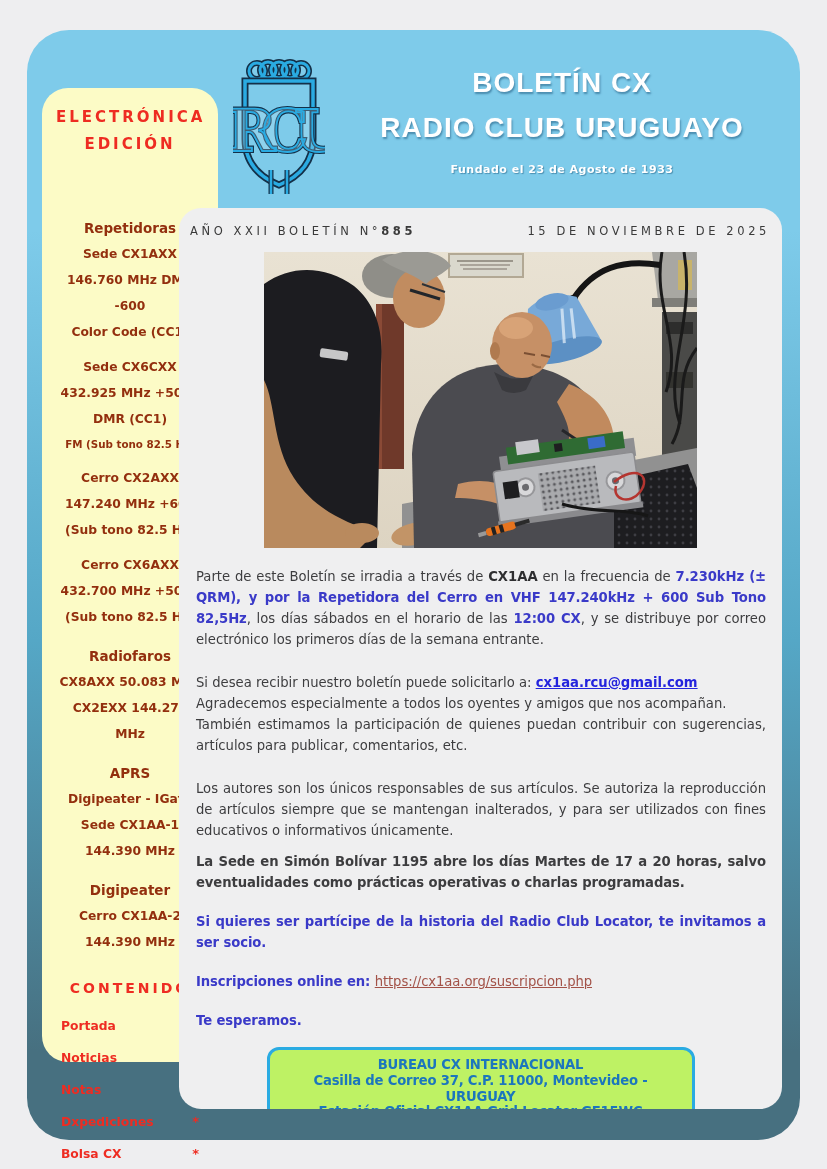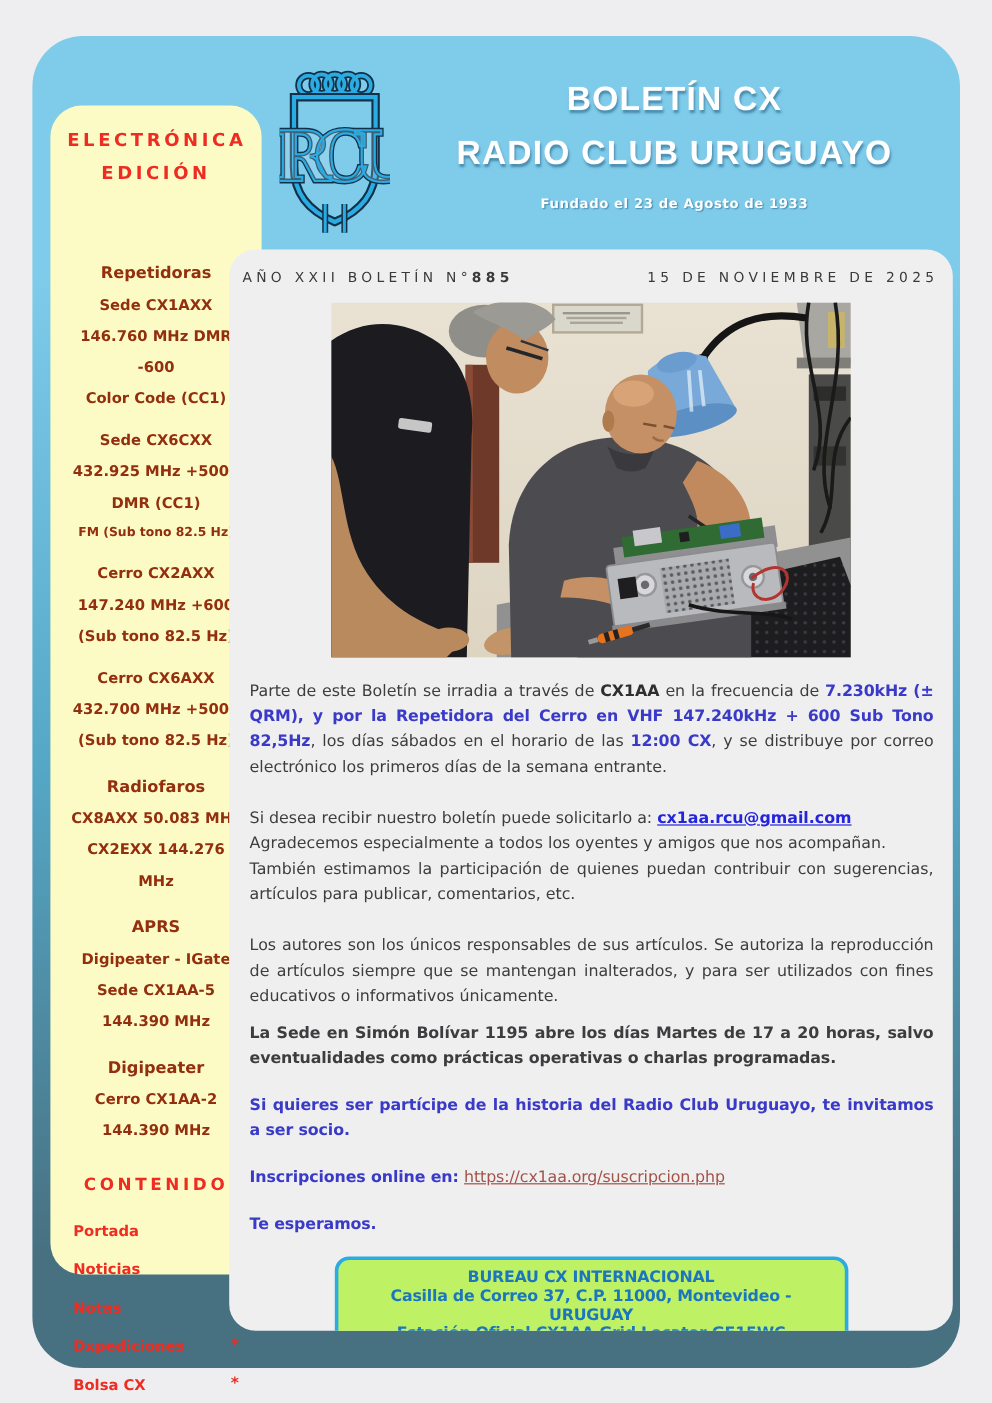--- a/index.html
+++ b/index.html
@@ -28,21 +28,21 @@
   .sb-title{color:var(--maroon);font-weight:bold;font-size:13.5px;margin-top:14px;line-height:25px}
   .sb-line{color:var(--maroon);font-weight:600;font-size:12.3px;line-height:26px}
   .sb-line.small{font-size:10.3px;line-height:24px}
   .sb-gap{height:9px}
   .sb-first{margin-top:58px}
   .toc-title{color:var(--red);font-weight:bold;font-size:14px;letter-spacing:3px;margin-top:20px;line-height:26px}
   .toc-row{display:flex;justify-content:space-between;align-items:center;color:var(--red);
     font-weight:bold;font-size:12.3px;margin-top:17px;padding:0 5px;cursor:pointer;text-align:right}
   .toc-star{font-size:13px}
   
-  .panel{position:absolute;left:164px;top:178px;width:603px;height:901px;border-radius:22px;
+  .panel{position:absolute;left:152px;top:178px;width:603px;height:901px;border-radius:22px;
     background:var(--panel-bg);overflow:hidden}
   .masthead{display:flex;justify-content:space-between;margin:16px 12px 0 11px;
     color:var(--masthead);font-size:11.5px;letter-spacing:3.6px;white-space:nowrap}
   .masthead b{font-weight:bold}
   .photo-wrap{width:433px;margin:14px auto 0}
   .photo-wrap svg{display:block}
   .textblock{margin:18px 16px 0 17px;color:var(--body-text);font-size:13.2px;line-height:21px;text-align:justify}
   .para{margin-top:22px}
   .para.tight{margin-top:0}
   .para.first{margin-top:0}
@@ -123,21 +123,21 @@
     <div class="sb-line">Cerro CX6AXX</div>
     <div class="sb-line">432.700 MHz  +5000</div>
     <div class="sb-line">(Sub tono 82.5 Hz)</div>
 
     <div class="sb-title">Radiofaros</div>
     <div class="sb-line">CX8AXX  50.083 MHz</div>
     <div class="sb-line">CX2EXX  144.276 MHz</div>
 
     <div class="sb-title">APRS</div>
     <div class="sb-line">Digipeater - IGate</div>
-    <div class="sb-line">Sede  CX1AA-5</div>
+    <div class="sb-line">Sede  CX1AA-1</div>
     <div class="sb-line">144.390 MHz</div>
 
     <div class="sb-title">Digipeater</div>
     <div class="sb-line">Cerro  CX1AA-2</div>
     <div class="sb-line">144.390 MHz</div>
 
     <div class="toc-title">CONTENIDO</div>
     <div class="toc-row">
       <span>Portada</span>
       <span class="toc-star">*</span>
@@ -286,21 +286,21 @@
       <p class="para first"><span>Parte de este Boletín se irradia a través de </span><span class="b-dark">CX1AA</span><span> en la frecuencia de </span><span class="b-blue">7.230kHz (± QRM), y por la Repetidora del Cerro en VHF 147.240kHz  + 600 Sub Tono 82,5Hz</span><span>, los días sábados en el horario de las </span><span class="b-blue">12:00 CX</span><span>, y se distribuye por correo electrónico los primeros días de la semana entrante.</span></p>
 
       <p class="para"><span>Si desea recibir nuestro boletín puede solicitarlo a: </span><a class="mail" href="#">cx1aa.rcu@gmail.com</a></p>
       <p class="para tight">Agradecemos especialmente a todos los oyentes y amigos que nos acompañan.</p>
       <p class="para tight">También estimamos la participación de quienes puedan contribuir con sugerencias, artículos para publicar, comentarios, etc.</p>
 
       <p class="para">Los autores son los únicos responsables de sus artículos. Se autoriza la reproducción de artículos siempre que se mantengan inalterados, y para ser utilizados con fines educativos o informativos únicamente.</p>
 
       <p class="para p4">La Sede en Simón Bolívar 1195 abre los días Martes de 17 a 20 horas, salvo eventualidades como prácticas operativas o charlas programadas.</p>
 
-      <p class="para bluep">Si quieres ser partícipe de la historia del Radio Club Uruguayo, te invitamos a ser socio.</p>
+      <p class="para bluep">Si quieres ser partícipe de la historia del Radio Club Locator, te invitamos a ser socio.</p>
 
       <p class="para bluep"><span>Inscripciones online en: </span><a class="brown" href="#">https://cx1aa.org/suscripcion.php</a></p>
 
       <p class="para bluep">Te esperamos.</p>
     </div>
 
     <div class="bureau">
       <div>BUREAU CX INTERNACIONAL</div>
       <div>Casilla de Correo 37, C.P. 11000, Montevideo - URUGUAY</div>
       <div>Estación Oficial CX1AA  Grid Locator GF15WC</div>

